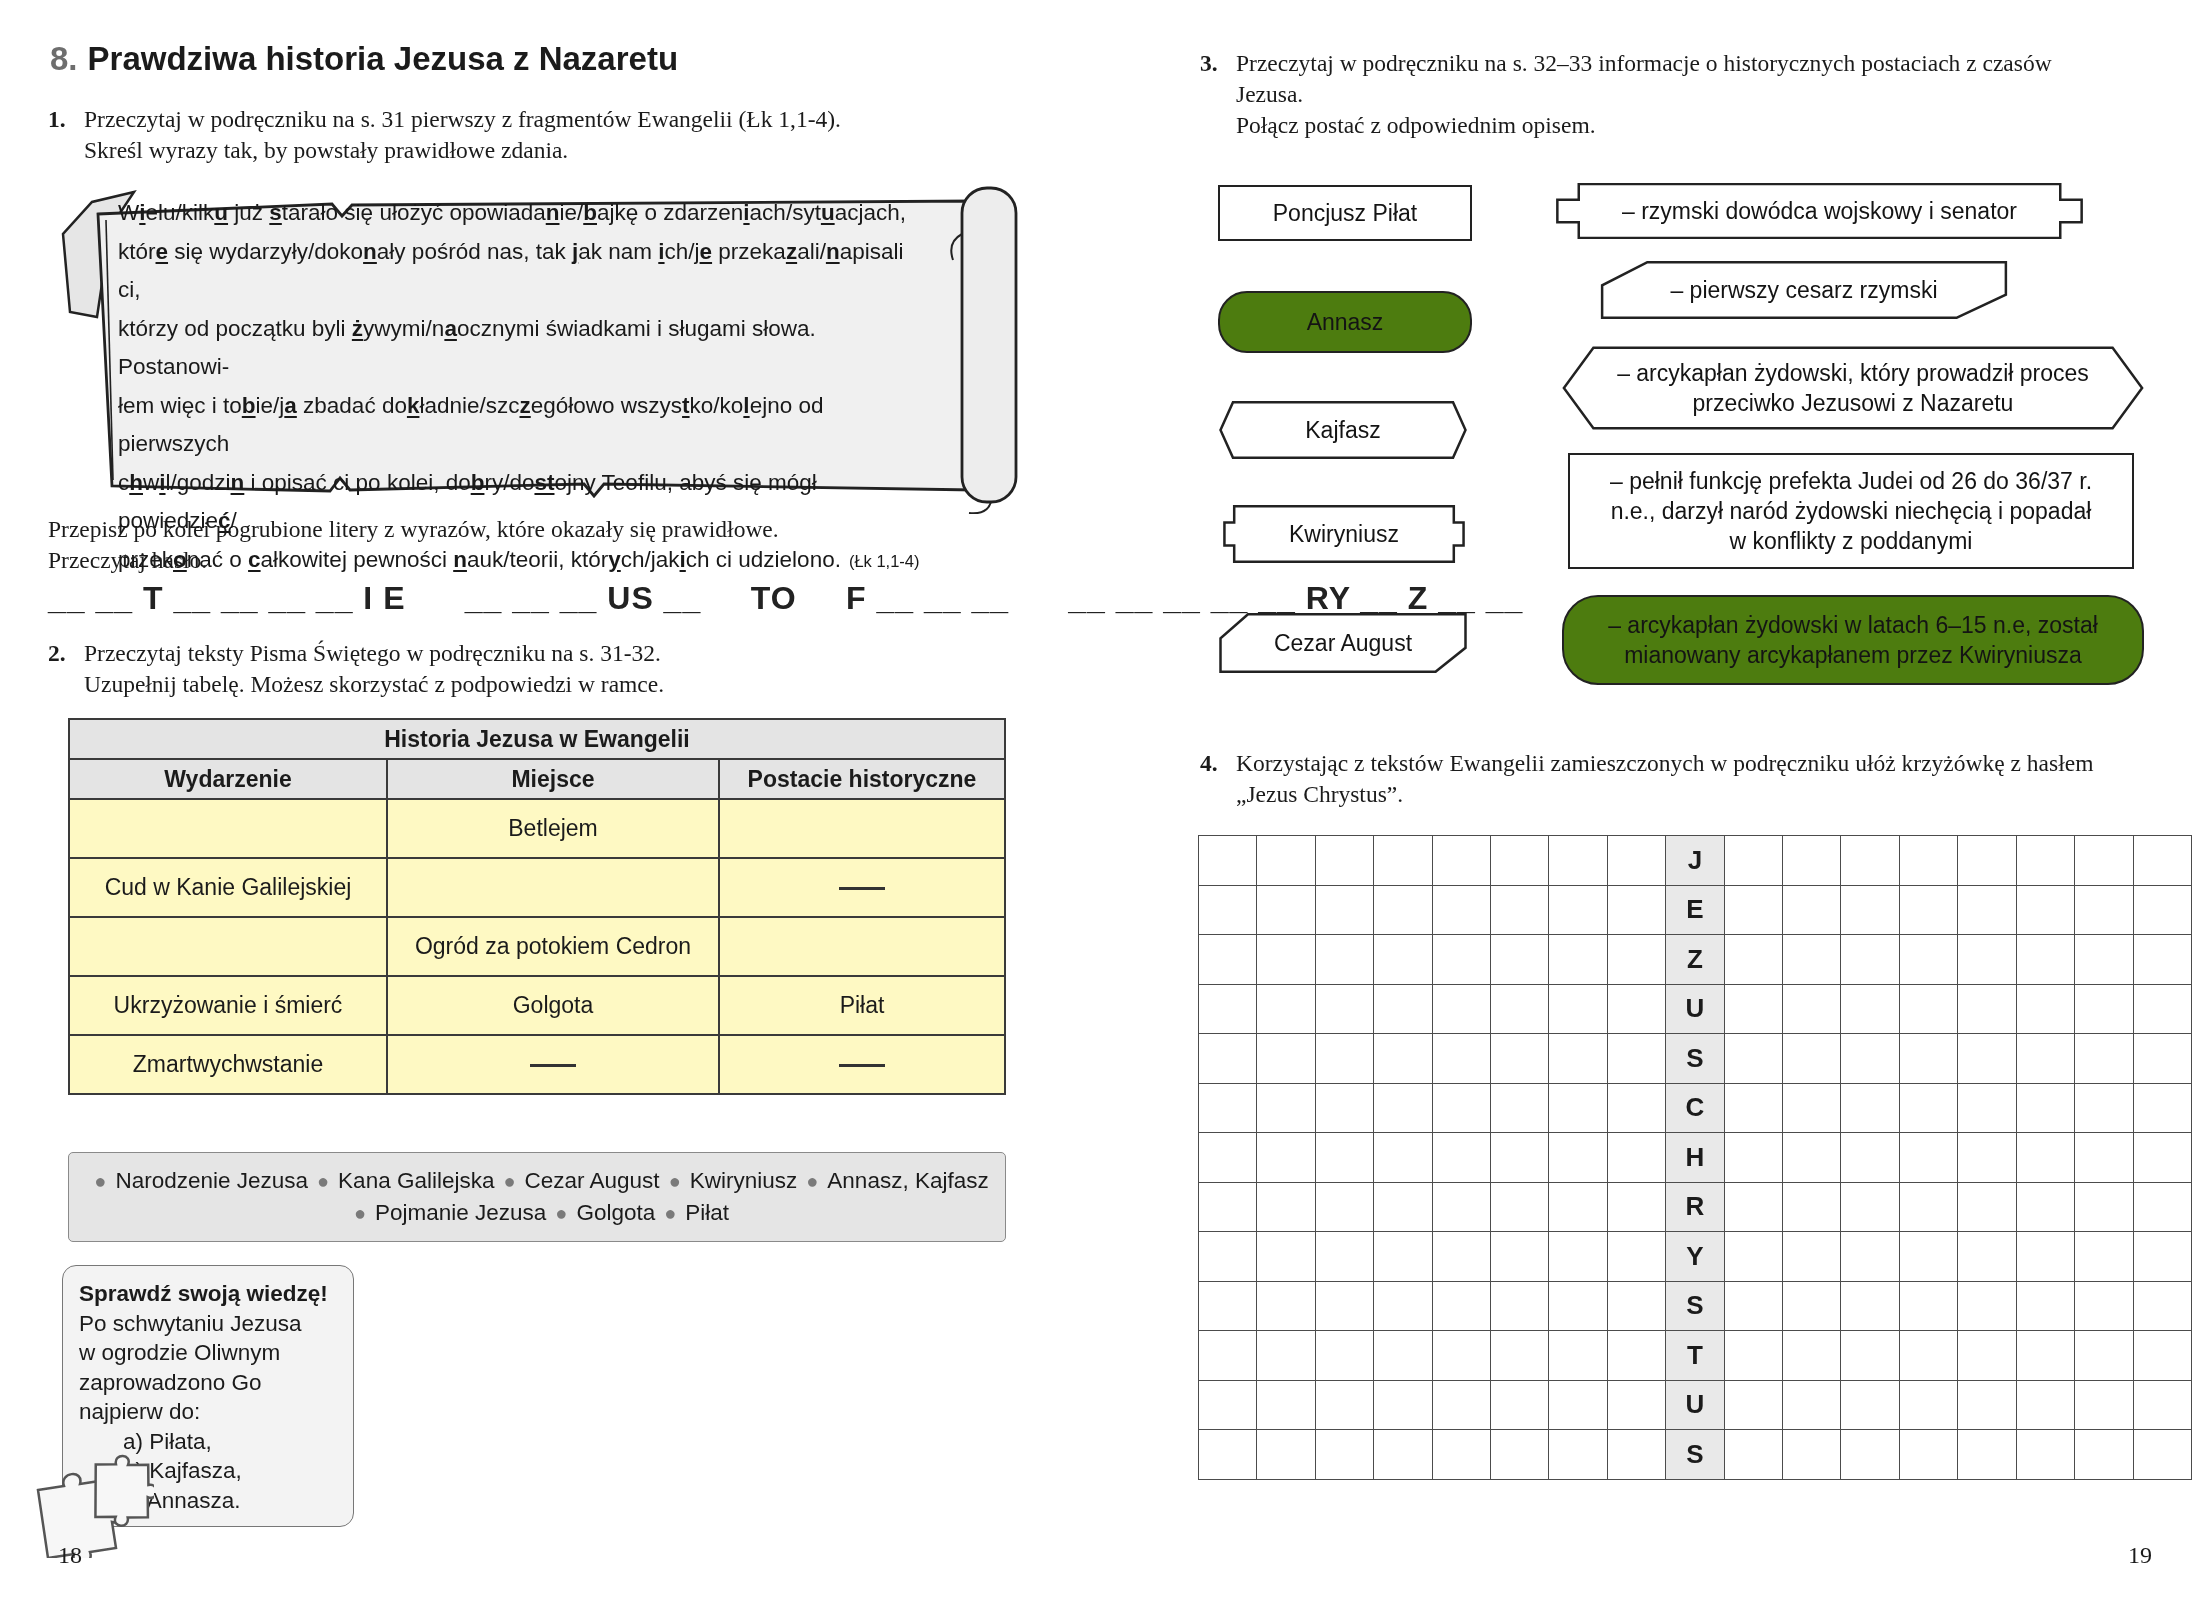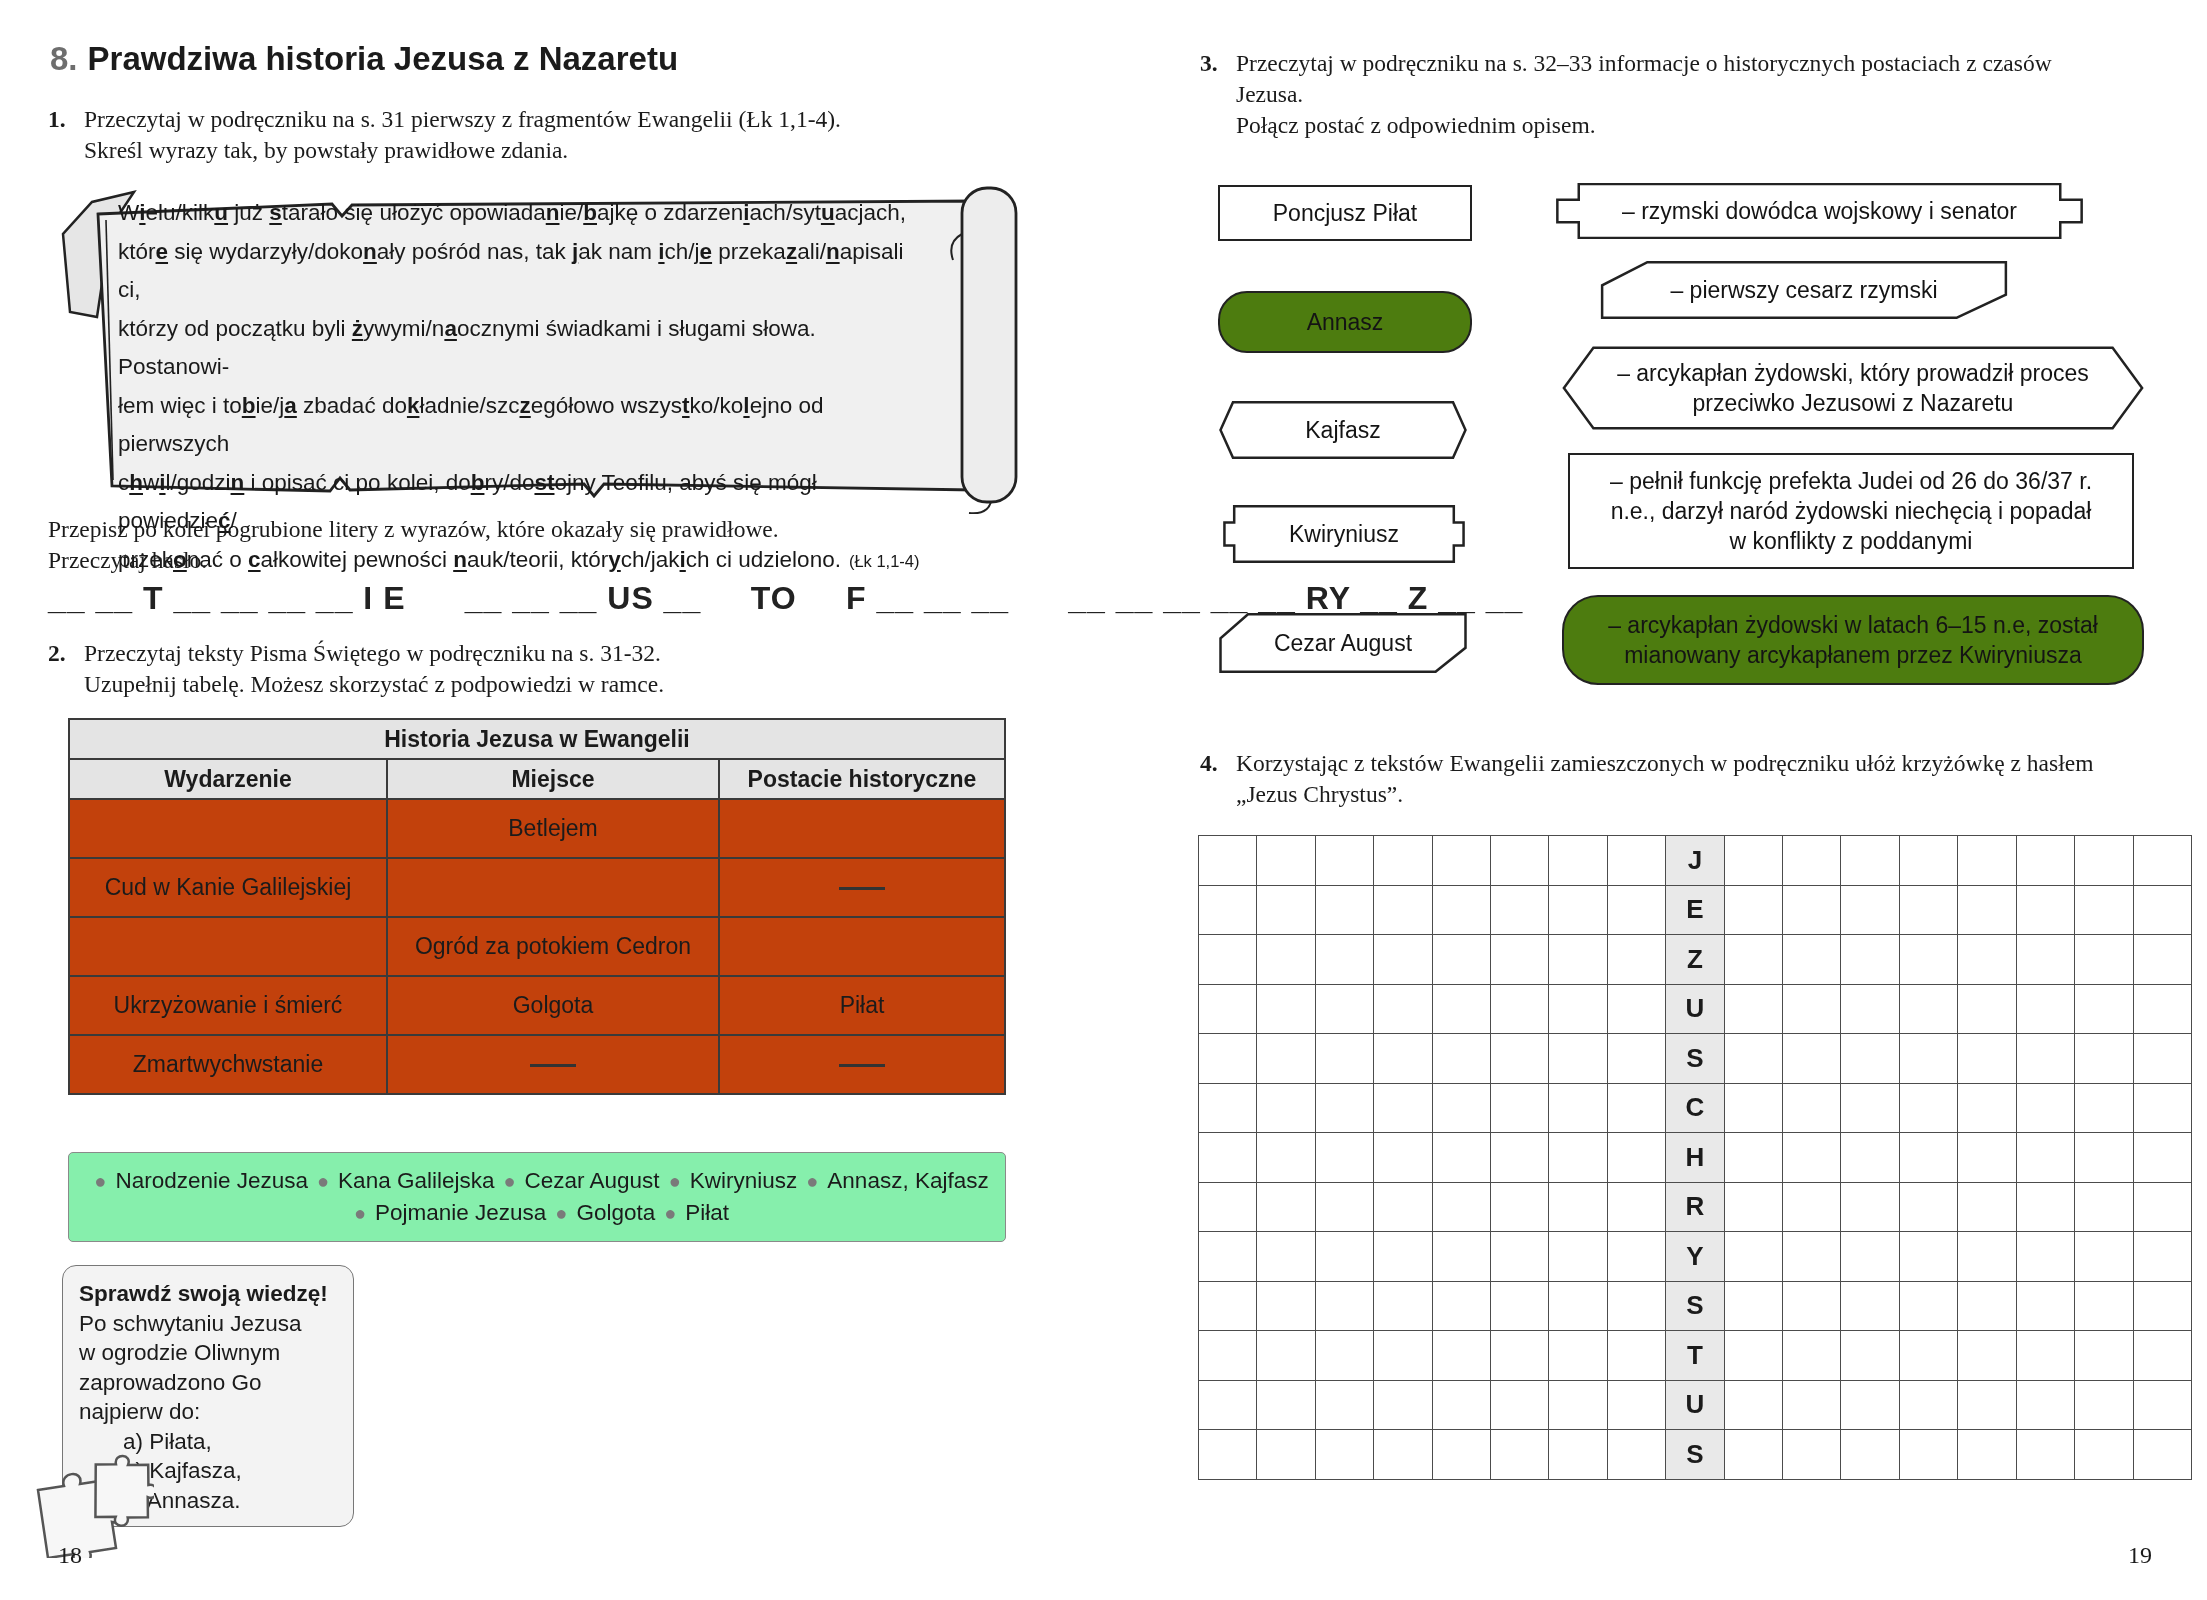--- a/index.html
+++ b/index.html
@@ -25,25 +25,25 @@
 
   #mid-lines{top:514px;left:48px;font-size:23.5px;line-height:31px;}
   #blanks-line{top:580px;left:48px;font-family:"Liberation Sans",sans-serif;font-size:32px;
       letter-spacing:1px;white-space:pre;font-weight:bold;color:#222;}
 
   
   #gospel-table{top:718px;left:68px;border-collapse:collapse;table-layout:fixed;width:936px;
       font-family:"Liberation Sans","DejaVu Sans",sans-serif;font-size:23px;text-align:center;}
   #gospel-table td{border:2px solid #3a3a3a;padding:0 6px;}
   #gospel-table .thead{background:#e4e4e4;font-weight:bold;height:38px;}
-  #gospel-table .drow td{height:57px;background:#c2410c;text-align:center;}
+  #gospel-table .drow td{height:57px;background:#fef9c3;text-align:center;}
   .dashline{display:inline-block;width:46px;border-top:3px solid #333;vertical-align:middle;}
 
   
-  #hint-box{top:1152px;left:68px;width:936px;height:88px;background:#86efac;border:1.5px solid #8a8a8a;
+  #hint-box{top:1152px;left:68px;width:936px;height:88px;background:#e5e5e5;border:1.5px solid #8a8a8a;
       border-radius:5px;display:flex;flex-direction:column;align-items:center;justify-content:center;gap:6px;
       font-family:"Liberation Sans",sans-serif;font-size:22.5px;}
   .bullet{color:#7a7a7a;margin:0 9px;font-size:20px;}
 
   
   #check-box{top:1265px;left:62px;width:292px;height:262px;background:#f3f3f3;border:1.5px solid #777;
       border-radius:14px;padding:13px 16px;box-sizing:border-box;
       font-family:"Liberation Sans",sans-serif;font-size:22.5px;line-height:29.5px;}
   #check-box .cbtitle{font-weight:bold;}
   #check-box .opt{margin-left:44px;}

